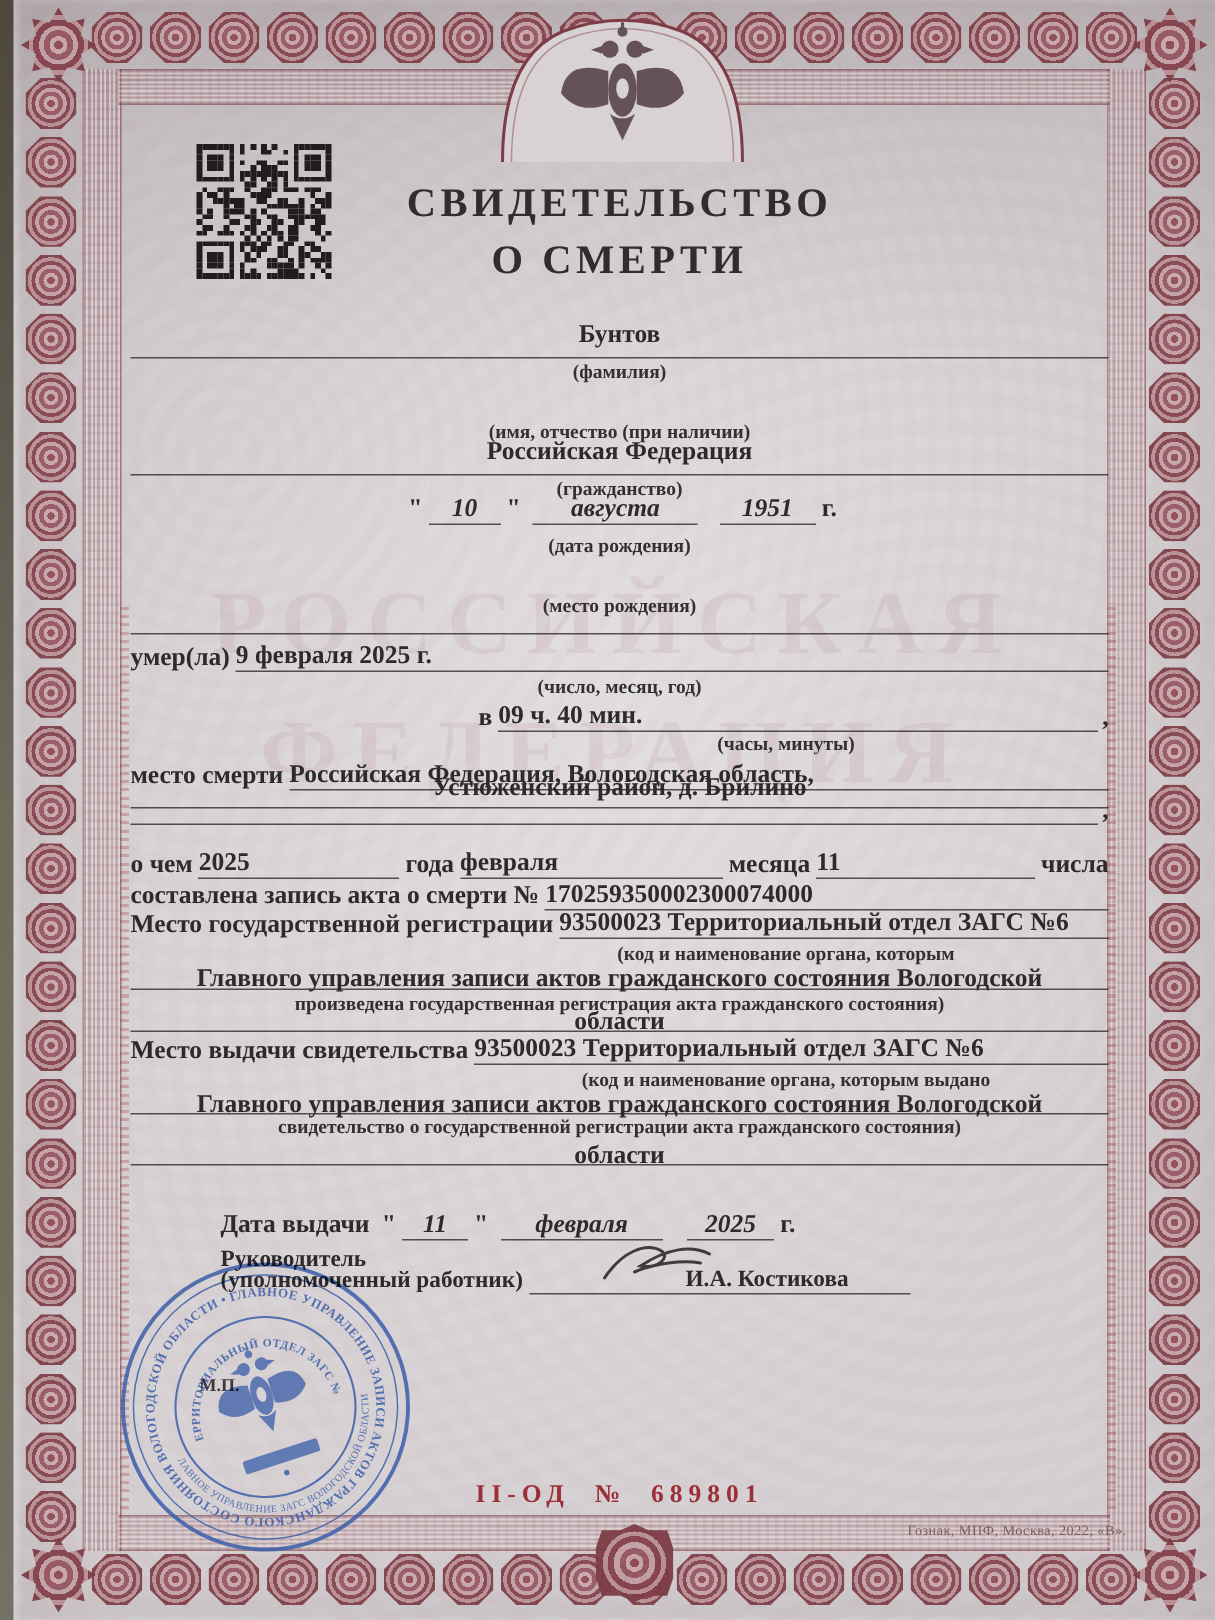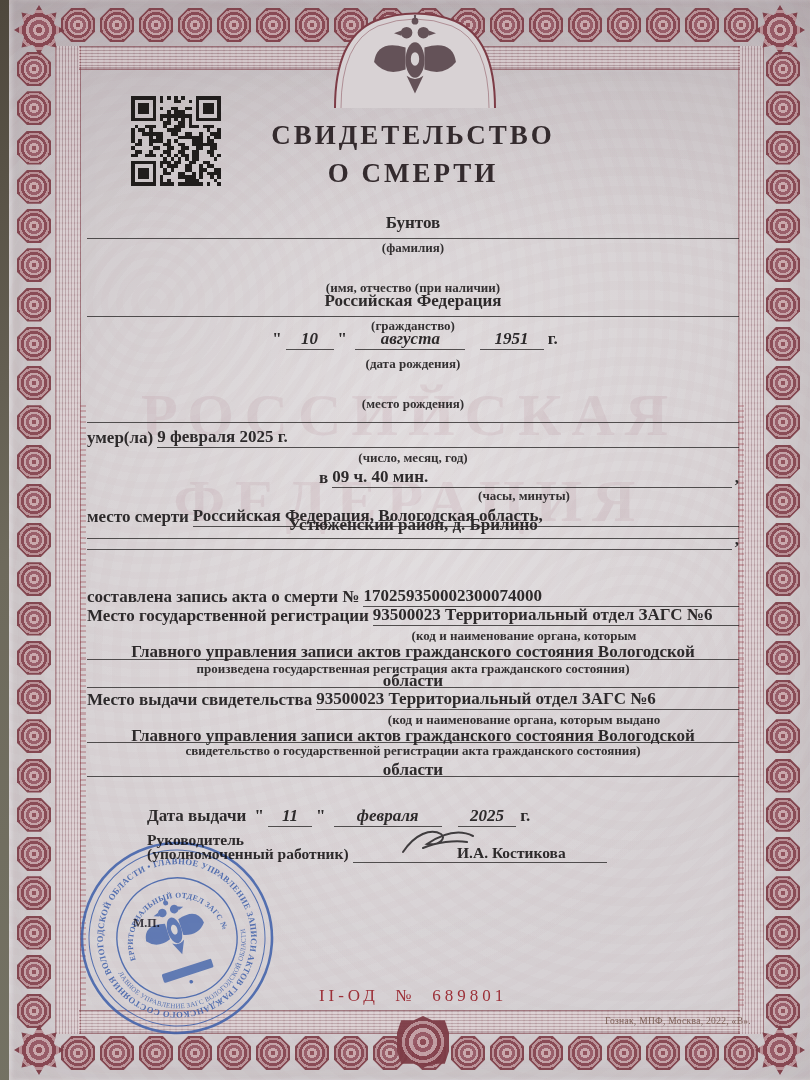--- a/index.html
+++ b/index.html
@@ -77,21 +77,21 @@
   .ul{border-bottom:1.5px solid rgba(45,42,43,.8);}
   .cap{position:absolute;left:78px;width:652px;text-align:center;font-size:13px;font-weight:bold;color:#333031;}
   .flexrow{display:flex;align-items:flex-end;}
   .flexrow .lbl{flex:0 0 auto;padding:0 4px 0 0;}
   .flexrow .seg{border-bottom:1.5px solid rgba(45,42,43,.8);text-align:left;}
   .flexrow .grow{flex:1 1 auto;}
   .comma{flex:0 0 auto;padding-left:3px;}
   .dq{padding:0 4px;font-weight:bold;}
   .seg-fixed{display:inline-block;border-bottom:1.5px solid rgba(45,42,43,.8);text-align:center;font-style:italic;}
   .serial{position:absolute;left:78px;width:652px;top:986px;text-align:center;
-    font-size:17px;font-weight:normal;letter-spacing:4px;color:#9c3038;}
+    font-size:17px;font-weight:bold;letter-spacing:4px;color:#9c3038;}
   .footer-note{position:absolute;left:480px;width:262px;top:1016px;text-align:right;
     font-size:9.5px;color:#7d6158;letter-spacing:.3px;}
   .mp{position:absolute;left:124px;top:916px;font-size:12px;font-weight:bold;color:#3c3840;z-index:6;}
   .stamp{position:absolute;left:66px;top:836px;z-index:7;mix-blend-mode:multiply;
     transform:rotate(-18deg);opacity:.85;}
   .sign-svg{position:absolute;left:388px;top:824px;z-index:7;}
   .hidden-defs{position:absolute;width:0;height:0;overflow:hidden;}
 </style>
 </head>
 <body>
@@ -910,20 +910,29 @@
     <div class="row flexrow" style="top:502px;height:25px">
       <span class="lbl">место смерти</span>
       <span class="seg grow">Российская Федерация, Вологодская область,</span>
     </div>
     <div class="row c ul" style="top:514px;height:24px">Устюженский район, д. Брилино</div>
     <div class="row flexrow" style="top:528px;height:22px">
       <span class="seg grow"></span>
       <span class="comma">,</span>
     </div>
 
+    <div class="row flexrow" style="top:562px;height:24px">
+      <span class="lbl">о чем</span>
+      <span class="seg grow" style="flex-grow:1">2025</span>
+      <span class="lbl" style="padding:0 4px">года</span>
+      <span class="seg grow" style="flex-grow:1.1">февраля</span>
+      <span class="lbl" style="padding:0 4px">месяца</span>
+      <span class="seg grow" style="flex-grow:1.3">11</span>
+      <span class="lbl" style="padding:0 0 0 4px">числа</span>
+    </div>
     <div class="row flexrow" style="top:586px;height:21px">
       <span class="lbl">составлена запись акта о смерти №</span>
       <span class="seg grow">170259350002300074000</span>
     </div>
 
     <div class="row flexrow" style="top:608px;height:18px">
       <span class="lbl">Место государственной регистрации</span>
       <span class="seg grow">93500023 Территориальный отдел ЗАГС №6</span>
     </div>
     <div class="cap" style="top:628px;left:300px;width:430px">(код и наименование органа, которым</div>

